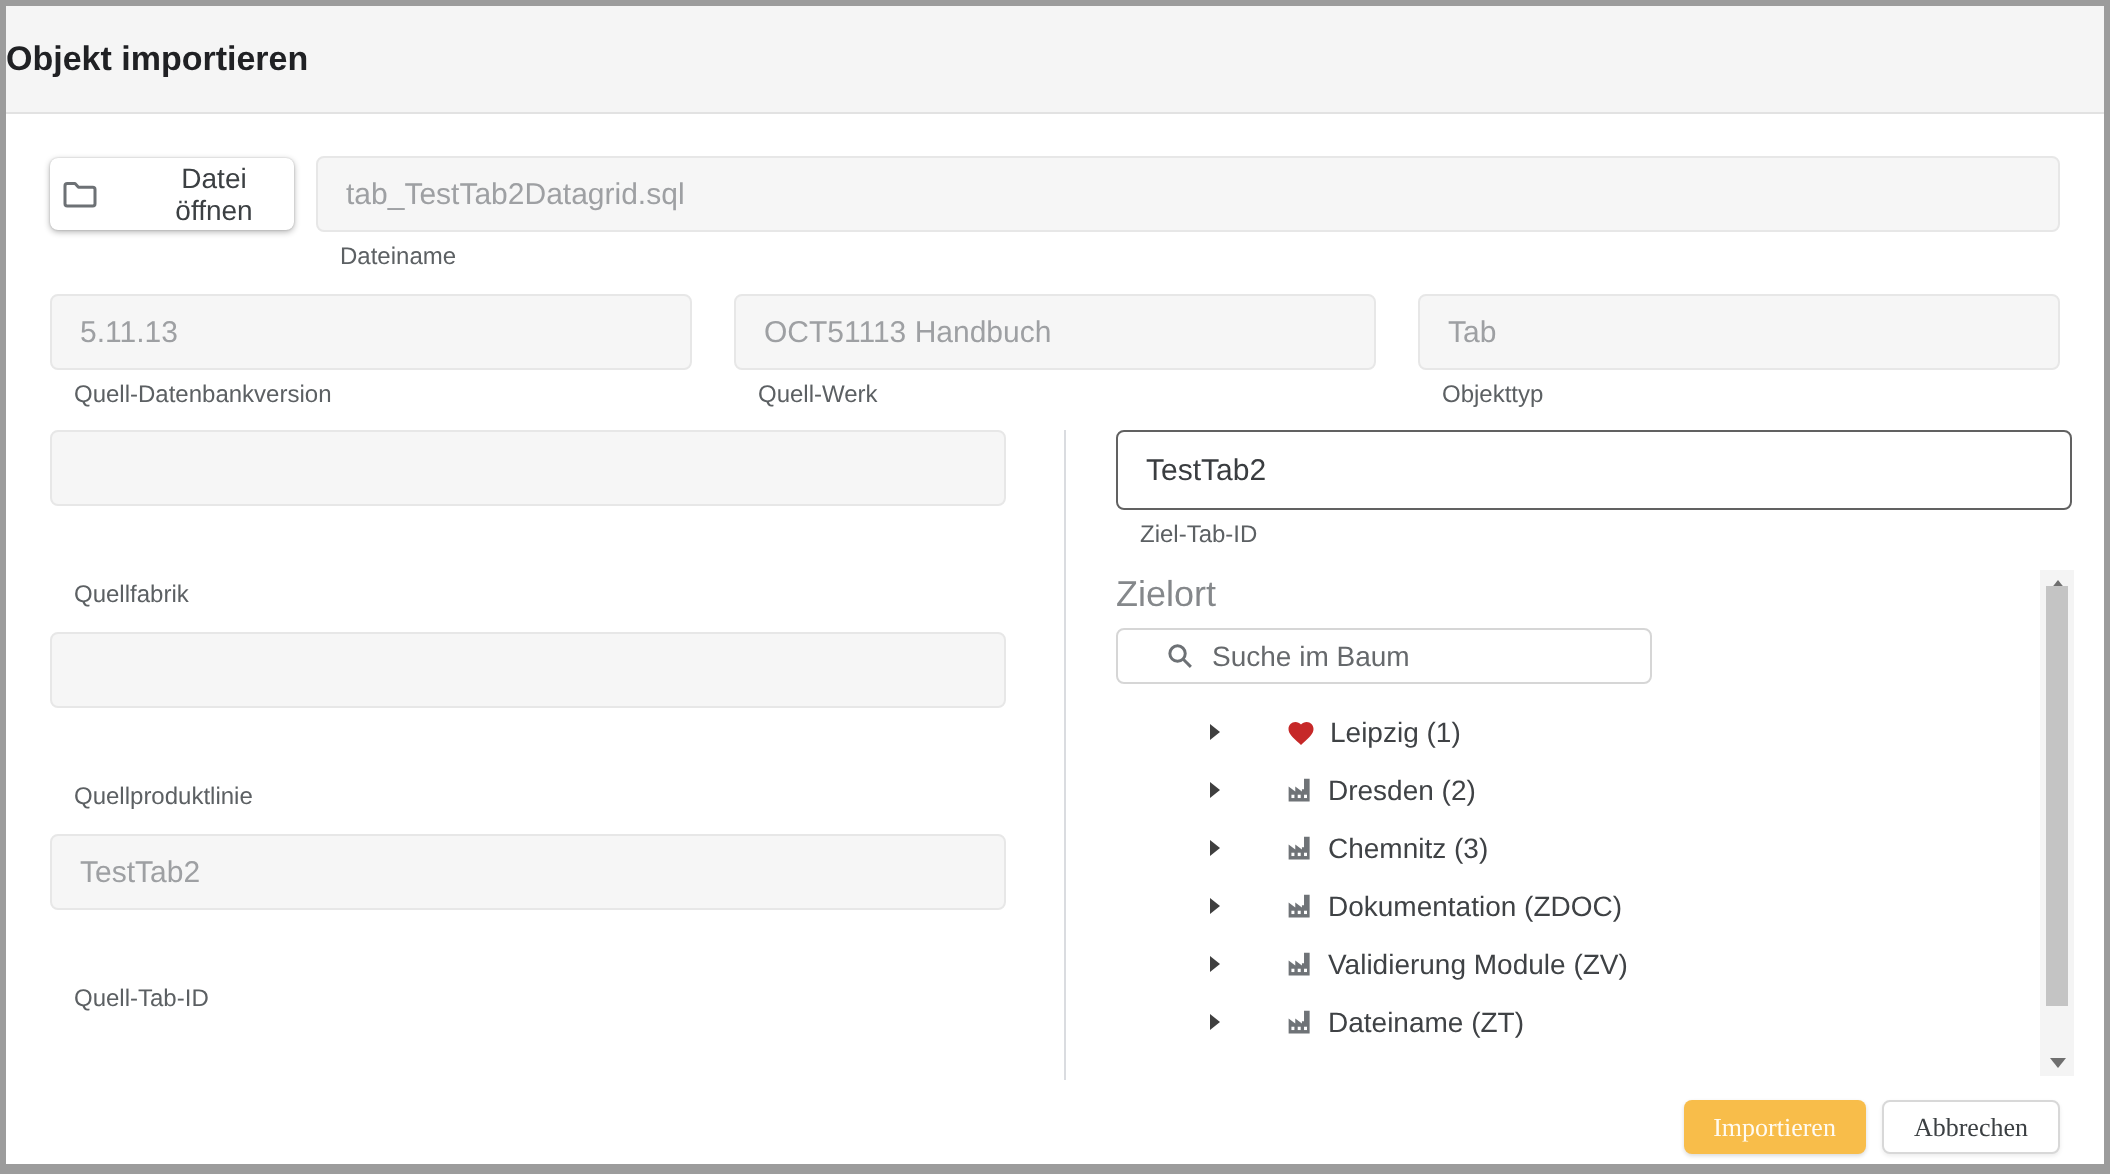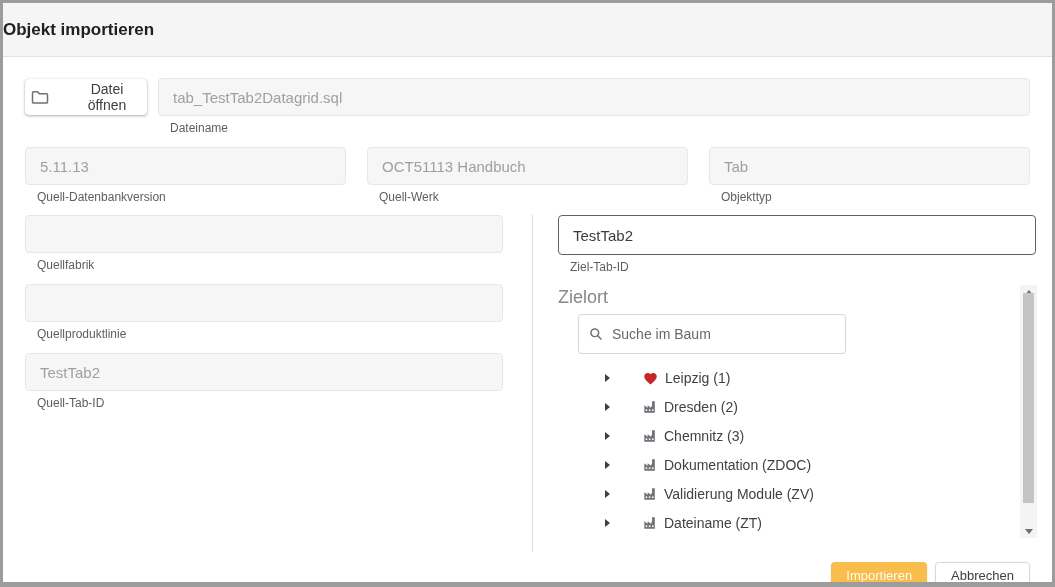--- a/index.html
+++ b/index.html
@@ -16,26 +16,26 @@
   .efield{height:40px;background:#fff;border:1px solid #616161;border-radius:4px;color:#3a3d40;font-size:15px;padding:0 14px;width:100%;outline:none;}
   .flabel{font-size:12px;color:#5c6063;margin:5px 0 0 12px;line-height:15px;}
 
   .file-row{display:flex;gap:11px;margin-bottom:11px;align-items:flex-start;}
   .open-btn{width:122px;height:36px;margin-top:1px;background:#fff;border:none;border-radius:4px;box-shadow:0 1px 3px rgba(0,0,0,.3),0 0 1px rgba(0,0,0,.2);display:flex;align-items:center;justify-content:center;gap:24px;font-size:14px;color:#3c4043;cursor:pointer;flex:0 0 auto;}
   .three-row{display:flex;gap:21px;margin-bottom:10px;}
   .three-row .fieldgroup{flex:1;}
 
   .cols{display:flex;align-items:stretch;}
   .left{width:478px;flex:0 0 auto;display:flex;flex-direction:column;}
-  .left .fieldgroup{margin-bottom:11px;}
+  .left .fieldgroup{margin-bottom:11px;gap:32px;}
   .vdivider{width:1px;background:#dadce0;margin-left:29px;flex:0 0 auto;}
   .right{margin-left:25px;width:478px;flex:0 0 auto;position:relative;}
 
   .zielort{font-size:18px;color:#85888b;margin-top:14px;line-height:16px;}
-  .searchbox{margin-top:9px;width:268px;height:40px;border:1px solid #d6d6d6;border-radius:4px;display:flex;align-items:center;padding:0 10px;background:#fff;margin-left:20px;}
+  .searchbox{margin-top:9px;width:268px;height:28px;border:1px solid #d6d6d6;border-radius:4px;display:flex;align-items:center;padding:0 24px;background:#fff;}
   .searchbox input{border:none;outline:none;flex:1;font-size:14px;color:#3c4043;margin-left:7px;background:transparent;}
   .searchbox input::placeholder{color:#66696c;opacity:1;}
 
   .tree{margin-top:9px;height:189px;overflow:hidden;}
   .tree-row{height:29px;display:flex;align-items:center;padding-left:2px;}
   .tree-row.lvl1{padding-left:18px;}
   .arrow{width:12px;display:flex;align-items:center;justify-content:center;cursor:pointer;flex:0 0 auto;}
   .arrow.down::before{content:"";border-left:4.5px solid transparent;border-right:4.5px solid transparent;border-top:5.5px solid #3f3f3f;display:block;}
   .arrow.right::before{content:"";border-top:4.5px solid transparent;border-bottom:4.5px solid transparent;border-left:5.5px solid #3f3f3f;display:block;}
   .node{display:flex;align-items:center;padding:4px 10px 4px 7px;border-radius:3px;margin-left:19px;cursor:pointer;}
@@ -45,21 +45,21 @@
 
   
   .sbar{position:absolute;right:-1px;top:70px;width:17px;height:253px;background:#f4f4f4;}
   .sbar .up,.sbar .dn{position:absolute;left:0;width:17px;height:14px;display:flex;align-items:center;justify-content:center;cursor:pointer;}
   .sbar .up{top:0;} .sbar .dn{bottom:0;}
   .sbar .up::before{content:"";border-left:4px solid transparent;border-right:4px solid transparent;border-bottom:5px solid #6f6f6f;}
   .sbar .dn::before{content:"";border-left:4px solid transparent;border-right:4px solid transparent;border-top:5px solid #6f6f6f;}
   .thumb{position:absolute;left:3px;top:8px;width:11px;height:210px;background:#c4c4c4;cursor:pointer;}
 
   .footer{display:flex;justify-content:flex-end;gap:8px;margin-top:10px;}
-  .btn{height:27px;border-radius:4px;font-size:13px;display:flex;align-items:center;justify-content:center;padding:0 15px;cursor:pointer;}
+  .btn{height:27px;border-radius:4px;font-size:13px;display:flex;align-items:center;justify-content:center;padding:0 15px;cursor:pointer;font-family:Liberation Serif, serif;}
   .btn-import{border:none;color:rgba(255,255,255,.93);box-shadow:0 1px 2px rgba(0,0,0,.15);}
   .btn-cancel{background:#fff;border:1px solid #d8d8d8;color:#3c4043;box-shadow:0 1px 2px rgba(0,0,0,.08);}
 </style>
 </head>
 <body>
 
 <div class="window">
   <div class="header">
     <span class="title">Objekt importieren</span>
   </div>

